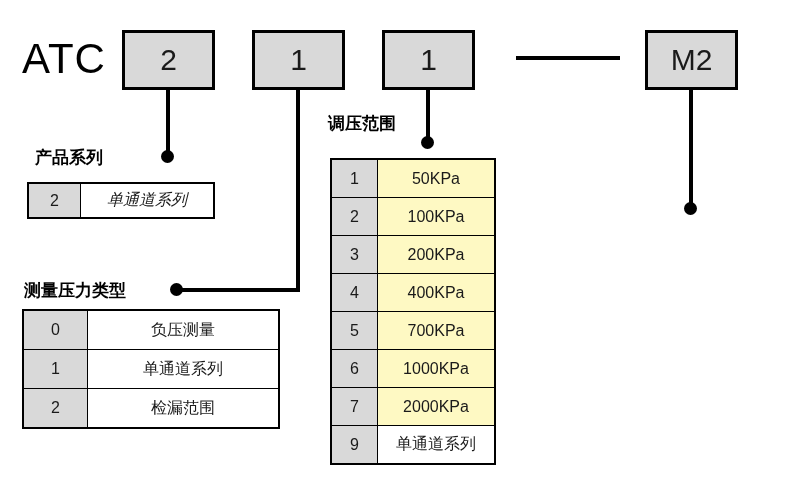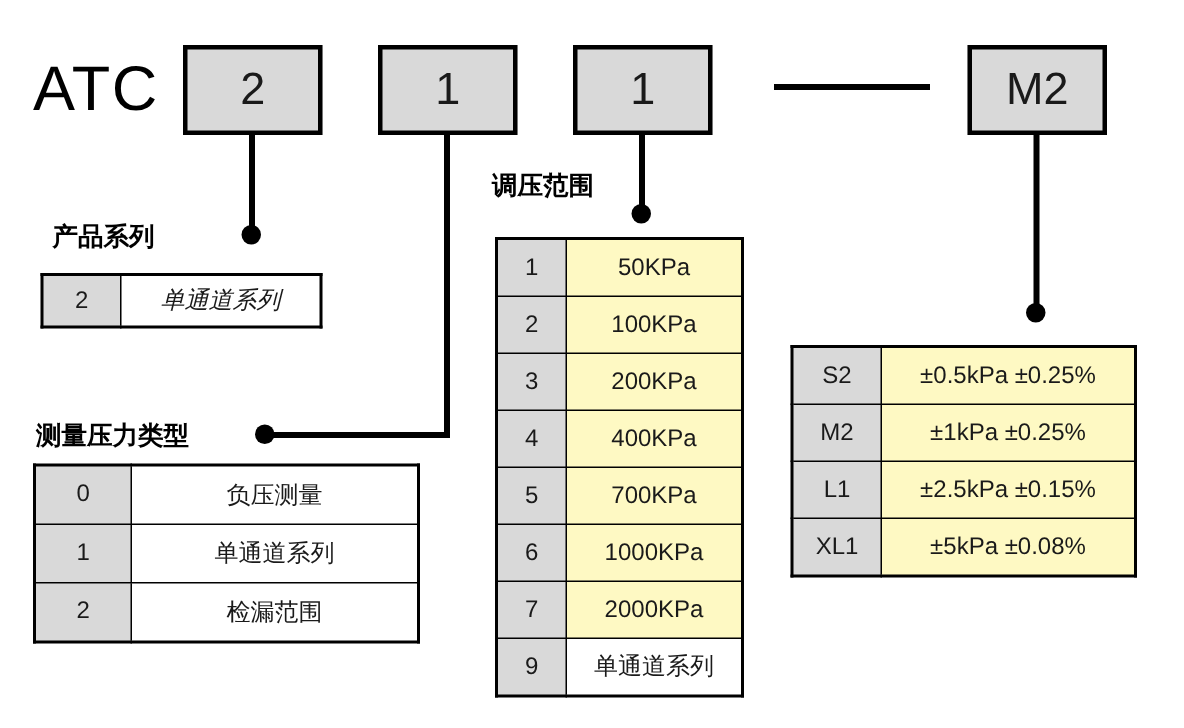--- a/index.html
+++ b/index.html
@@ -192,34 +192,14 @@
       <td class="desc-num" style="height:37px;">2000KPa</td>
     </tr>
     <tr>
       <td class="code" style="height:37px;">9</td>
       <td class="desc" style="height:37px;">单通道系列</td>
     </tr>
   </tbody>
     </table>
 
 
-  <table class="legend-table" style="left:527px; top:230px; width:231px;">
-    <tbody>
-        <tr>
-      <td class="code" style="width:58px; height:37px;">S2</td>
-      <td class="desc-num" style="height:37px;">±0.5kPa ±0.25%</td>
-    </tr>
-    <tr>
-      <td class="code" style="height:37px;">M2</td>
-      <td class="desc-num" style="height:37px;">±1kPa ±0.25%</td>
-    </tr>
-    <tr>
-      <td class="code" style="height:37px;">L1</td>
-      <td class="desc-num" style="height:37px;">±2.5kPa ±0.15%</td>
-    </tr>
-    <tr>
-      <td class="code" style="height:37px;">XL1</td>
-      <td class="desc-num" style="height:37px;">±5kPa ±0.08%</td>
-    </tr>
-  </tbody>
-    </table>
 
 </div>
 
 </body></html>

